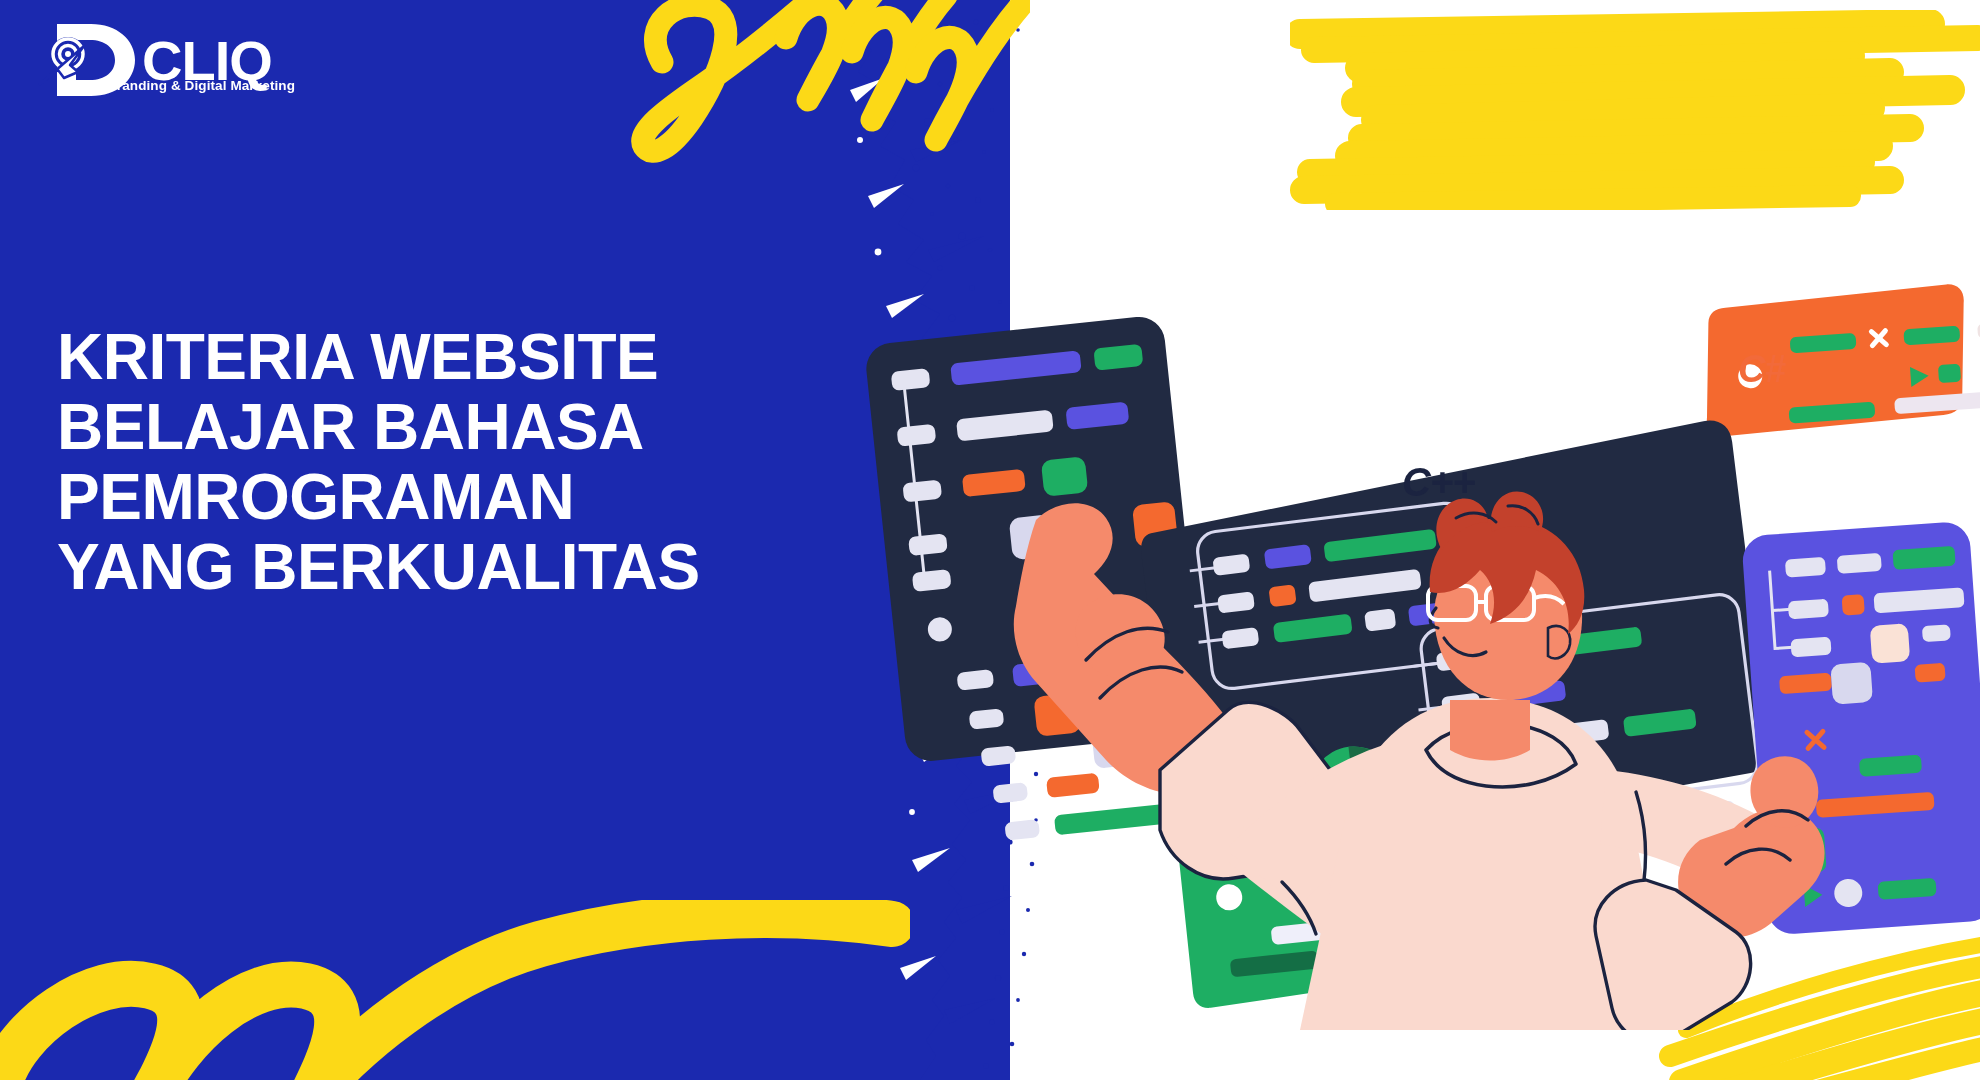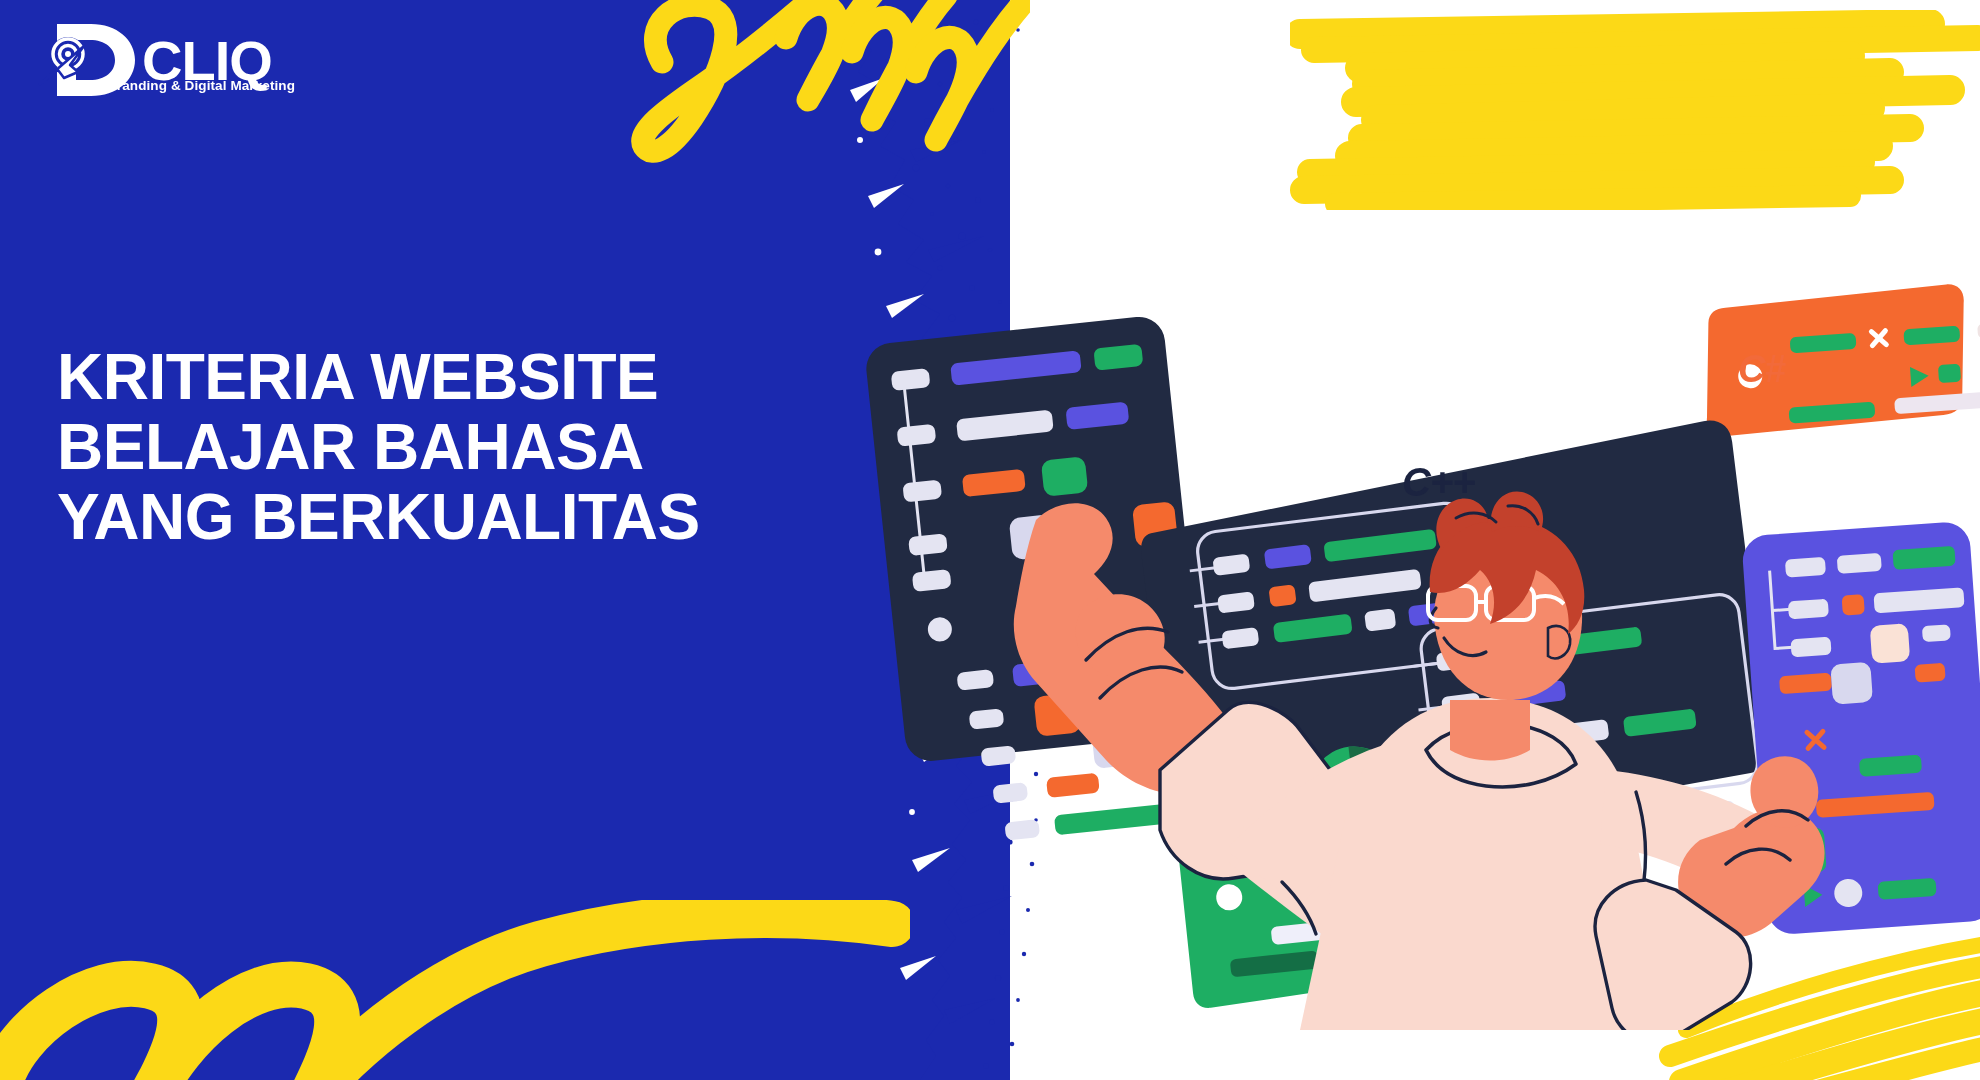--- a/index.html
+++ b/index.html
@@ -40,21 +40,20 @@
     left:57px; top:322px;
     width:700px;
     z-index:25;
     color:#ffffff;
     font-family:"Liberation Sans", sans-serif;
     font-weight:700;
     font-size:64px;
     line-height:70px;
     letter-spacing:-0.5px;
     text-transform:uppercase;
-    margin-top:20px;
   }
   .headline .ln { display:block; white-space:nowrap; }
 
   
   .brush { position:absolute; pointer-events:none; }
   #brush-top-scribble { left:600px; top:-20px; width:430px; height:230px; z-index:12; }
   #brush-top-block    { left:1290px; top:10px;  width:700px; height:200px; z-index:12; }
   #brush-bottom-w     { left:-20px;  top:900px; width:930px; height:200px; z-index:12; }
   #brush-bottom-right { left:1590px; top:920px; width:400px; height:170px; z-index:12; }
 
@@ -215,20 +214,21 @@
       <text x="118" y="64" fill="#FFFFFF" font-family="Liberation Sans, sans-serif" font-size="56" font-weight="700" letter-spacing="-1">CLIQ</text>
     </svg>
     <div style="position:absolute; left:44px; top:62px; width:200px;
                 color:#FFFFFF; font-size:13.5px; font-weight:700; letter-spacing:0.1px;
                 font-family:'Liberation Sans',sans-serif;margin-left:39px;">Branding &amp; Digital Marketing</div>
   </div>
 
   <h1 class="headline">
     <span class="ln">KRITERIA WEBSITE</span>
     <span class="ln">BELAJAR BAHASA</span>
+    <span class="ln">PEMROGRAMAN</span>
     <span class="ln">YANG BERKUALITAS</span>
   </h1>
 
   <svg class="brush" id="brush-top-scribble" viewBox="0 0 430 230">
     <g fill="none" stroke="#FCD917" stroke-width="23" stroke-linecap="round" stroke-linejoin="round">
       <path d="M62,82 C40,44 78,16 110,28 C142,40 120,96 92,138 C70,170 52,178 44,166
                C36,152 66,130 104,104 C150,72 200,30 238,-4"></path>
       <path d="M186,58 C196,24 226,14 236,36 C246,58 222,96 208,120
                C226,84 252,36 276,10"></path>
       <path d="M252,72 C262,38 292,26 302,50 C312,74 286,114 272,140

